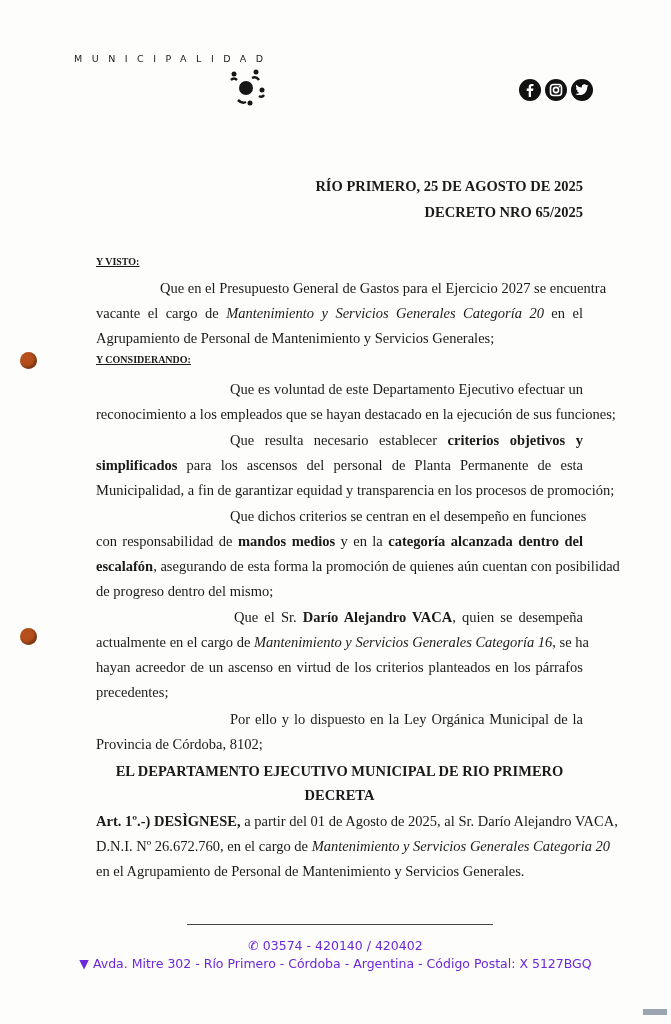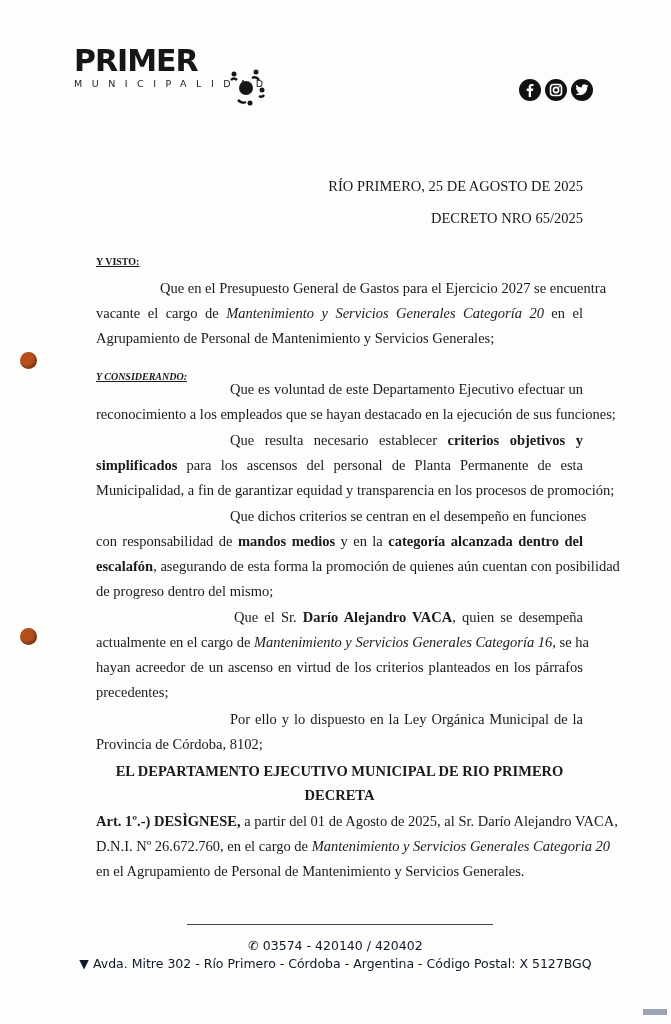--- a/index.html
+++ b/index.html
@@ -4,36 +4,35 @@
 <style>
   html, body { margin:0; padding:0; }
   body { width:671px; height:1024px; background:#fdfdfc; position:relative; overflow:hidden;
          font-family:"Liberation Serif", serif; color:#1a1a1a; }
   .logo { position:absolute; left:74px; top:48px; }
   .logo-word { font-family:"DejaVu Sans", sans-serif; font-weight:bold; font-size:30px; line-height:25px; letter-spacing:-1px; color:#161616; }
   .logo-sub { font-family:"DejaVu Sans", sans-serif; font-size:9.5px; letter-spacing:9.5px; color:#222; margin-top:5px; }
   .logo-mark { position:absolute; left:152px; top:18px; width:40px; height:40px; }
   .social { position:absolute; left:519px; top:79px; display:flex; gap:4px; }
   .social .ic { width:22px; height:22px; border-radius:50%; background:#111; display:flex; align-items:center; justify-content:center; }
-  .hdr { position:absolute; right:88px; text-align:center; font-weight:normal; font-size:14.5px; }
+  .hdr { position:absolute; right:88px; text-align:center; font-weight:bold; font-size:14.5px; }
   .sec { position:absolute; left:96px; font-weight:bold; font-size:10px; text-decoration:underline; }
   .line { position:absolute; left:96px; width:487px; font-size:14.5px; white-space:nowrap; }
   .j { text-align:justify; text-align-last:justify; }
   .center { position:absolute; left:96px; width:487px; text-align:center; font-weight:bold; font-size:14.5px; }
   .hole { position:absolute; width:17px; height:17px; border-radius:50%; background:#b5501c; box-shadow: inset -2px -2px 3px rgba(0,0,0,.35); }
   .rule { position:absolute; left:187px; top:924px; width:306px; height:1px; background:#444; }
-  .foot { position:absolute; left:0; width:671px; text-align:center; font-family:"DejaVu Sans", sans-serif; font-size:12.5px; color:#0f172a; }
+  .foot { position:absolute; left:0; width:671px; text-align:center; font-family:"DejaVu Sans", sans-serif; font-size:12.5px; color:#6d28d9; }
   .wm { position:absolute; left:643px; top:1009px; width:24px; height:6px; background:#5a6a80; opacity:.6; }
   b { font-weight:bold; } i { font-style:italic; }
 </style>
 </head>
 <body>
 
 <div class="logo">
-  <div class="logo-word">PRIMER</div>
   <div class="logo-sub">MUNICIPALIDAD</div>
   <svg class="logo-mark" viewBox="0 0 40 40">
     <circle cx="20" cy="22" r="7" fill="#161616"></circle>
     <circle cx="8" cy="8" r="2.5" fill="#161616"></circle>
       <path d="M5 14 q3 -3 6 0" stroke="#161616" stroke-width="2.5" fill="none"></path>
     <circle cx="30" cy="6" r="2.5" fill="#161616"></circle>
       <path d="M26 12 q4 -2 7 2" stroke="#161616" stroke-width="2.5" fill="none"></path>
     <circle cx="36" cy="24" r="2.5" fill="#161616"></circle>
       <path d="M33 30 q3 2 5 -1" stroke="#161616" stroke-width="2.5" fill="none"></path>
     <circle cx="24" cy="37" r="2.5" fill="#161616"></circle>
@@ -55,31 +54,31 @@
       </svg>
   </div>
   <div class="ic">
     <svg width="14" height="12" viewBox="0 0 14 12">
         <path d="M13.5 1.5c-.5.2-1 .4-1.6.4.6-.3 1-.9 1.2-1.5-.5.3-1.1.6-1.7.7C10.9.5 10.2.2 9.4.2 7.9.2 6.7 1.4 6.7 2.9c0 .2 0 .4.1.6C4.6 3.4 2.6 2.3 1.3.7c-.2.4-.4.9-.4 1.4 0 .9.5 1.8 1.2 2.3-.4 0-.9-.1-1.2-.3 0 1.3.9 2.4 2.2 2.7-.4.1-.8.1-1.2 0 .3 1.1 1.3 1.9 2.5 1.9-.9.7-2.1 1.2-3.4 1.2H.4c1.2.8 2.6 1.2 4.1 1.2 5 0 7.7-4.1 7.7-7.7v-.3c.5-.4 1-.9 1.3-1.5z" fill="#fff"></path>
       </svg>
   </div>
 </div>
 
 <div class="hdr" style="top:178px;">RÍO PRIMERO, 25 DE AGOSTO DE 2025</div>
-<div class="hdr" style="top:210px;">DECRETO NRO 65/2025</div>
+<div class="hdr" style="top:204px;">DECRETO NRO 65/2025</div>
 
 <div class="hole" style="left:20px; top:352px;"></div>
 <div class="hole" style="left:20px; top:628px;"></div>
 
 <div class="sec" style="top:256px;">Y VISTO:</div>
 <div class="line" style="top:280px; padding-left:64px; width:423px;">Que en el Presupuesto General de Gastos para el Ejercicio 2027 se encuentra</div>
 <div class="line j" style="top:305px;"><span>vacante el cargo de </span><i>Mantenimiento y Servicios Generales Categoría 20</i><span> en el</span></div>
 <div class="line" style="top:330px;">Agrupamiento de Personal de Mantenimiento y Servicios Generales;</div>
 
-<div class="sec" style="top:371px;font-style:italic;">Y CONSIDERANDO:</div>
+<div class="sec" style="top:354px;">Y CONSIDERANDO:</div>
 
 <div class="line j" style="top:381px; padding-left:134px; width:353px;">Que es voluntad de este Departamento Ejecutivo efectuar un</div>
 <div class="line" style="top:406px;">reconocimiento a los empleados que se hayan destacado en la ejecución de sus funciones;</div>
 
 <div class="line j" style="top:432px; padding-left:134px; width:353px;"><span>Que resulta necesario establecer </span><b>criterios objetivos y</b></div>
 <div class="line j" style="top:457px;"><b>simplificados</b><span> para los ascensos del personal de Planta Permanente de esta</span></div>
 <div class="line" style="top:482px;">Municipalidad, a fin de garantizar equidad y transparencia en los procesos de promoción;</div>
 
 <div class="line j" style="top:508px; padding-left:134px; width:353px;">Que dichos criterios se centran en el desempeño en funciones</div>
 <div class="line j" style="top:533px;"><span>con responsabilidad de </span><b>mandos medios</b><span> y en la </span><b>categoría alcanzada dentro del</b></div>

